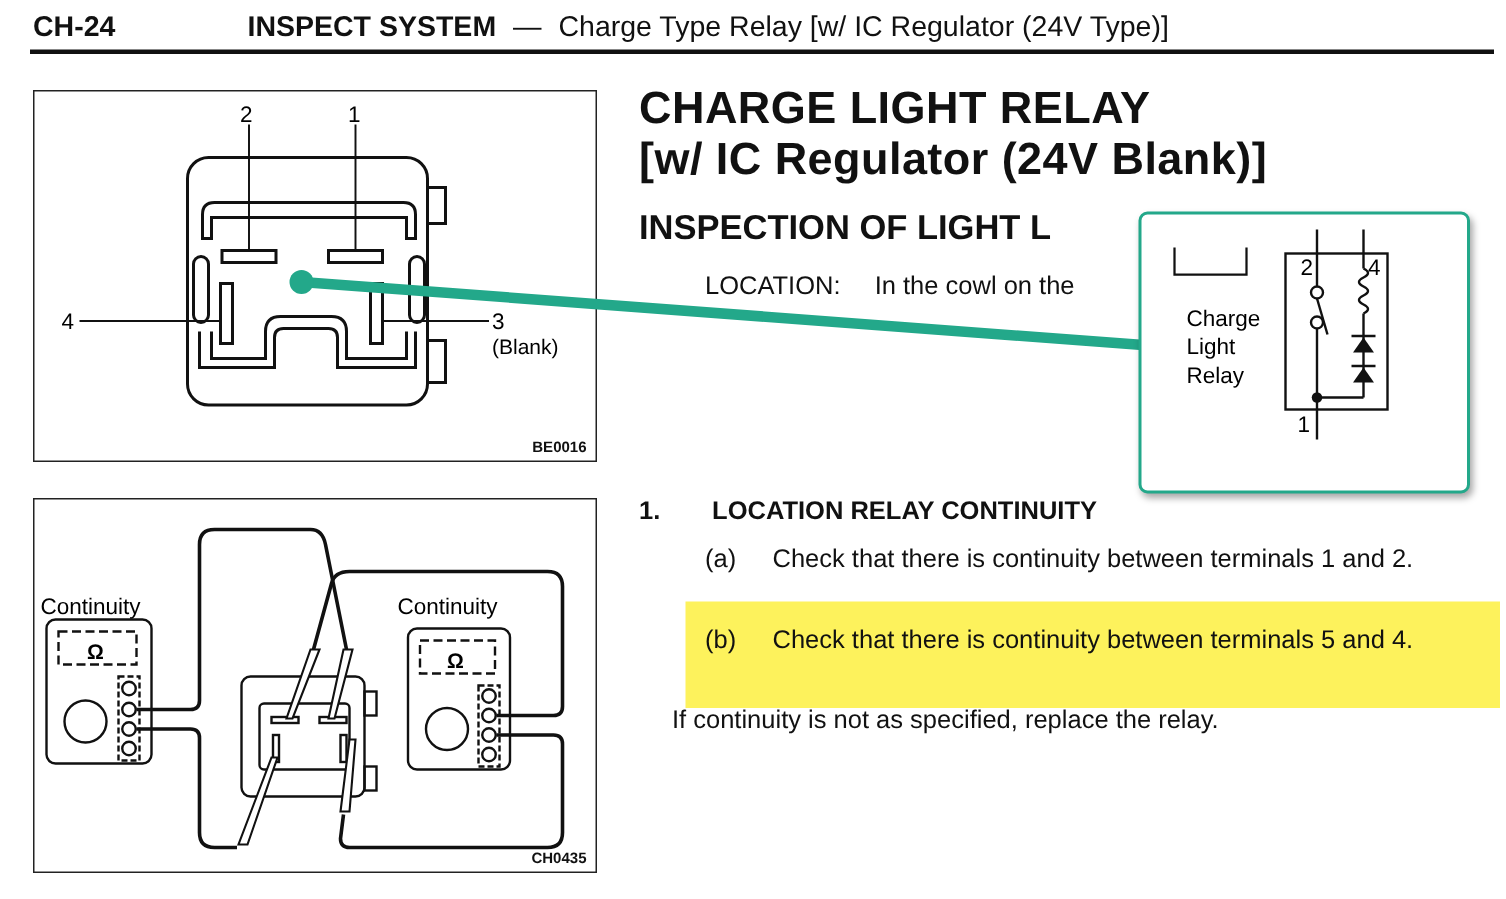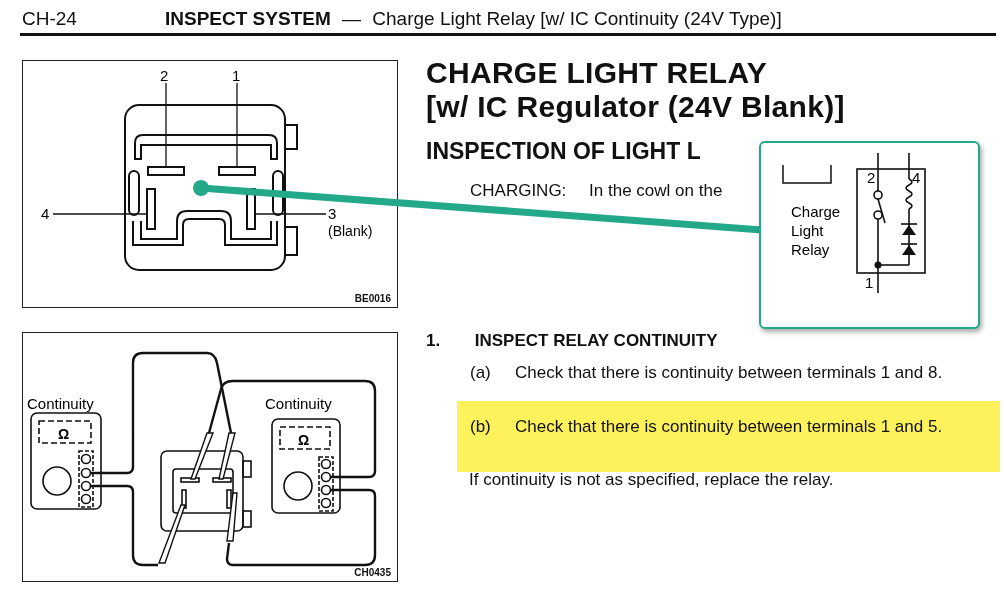--- a/index.html
+++ b/index.html
@@ -1,49 +1,49 @@
 <!DOCTYPE html>
 <html><head>
 <meta charset="utf-8">
 <style>
   html,body{margin:0;padding:0;background:#fff;}
   body{width:1004px;height:599px;position:relative;overflow:hidden;font-family:"Liberation Sans",sans-serif;color:#111;}
   .abs{position:absolute;}
-  #header-code{left:22px;top:8px;font-size:19px;font-weight:normal;}
+  #header-code{left:22px;top:8px;font-size:19px;font-weight:bold;}
   #header-title{left:165px;top:8px;font-size:19px;white-space:nowrap;}
   #header-title b{font-weight:bold;}
   #header-rule{left:20px;top:33px;width:976px;height:3px;background:#111;}
   #main-title{left:426px;top:56px;font-size:30px;font-weight:bold;line-height:34px;letter-spacing:0.3px;}
   #subtitle{left:426px;top:138px;font-size:23px;font-weight:bold;white-space:nowrap;}
   #location{left:470px;top:181px;font-size:17px;white-space:nowrap;}
   #location .lbl{margin-right:18px;}
   #step1{left:426px;top:331px;font-size:17px;font-weight:bold;white-space:nowrap;}
   #step1 .num{display:inline-block;width:44px;}
   .item{left:470px;font-size:17px;width:525px;line-height:21px;}
   .item .tag{position:absolute;left:0;top:0;}
   .item .txt{margin-left:45px;display:block;text-align:justify;text-align-last:left;}
   #item-a{top:362px;}
   #highlight{left:457px;top:401px;width:543px;height:71px;background:#FDF25C;}
   #item-b{top:416px;}
-  #note{left:469px;top:470px;font-size:17px;white-space:nowrap;}
+  #note{left:448px;top:470px;font-size:17px;white-space:nowrap;}
   .fig{border:1.5px solid #222;background:#fff;}
   #fig1{left:22px;top:60px;width:374px;height:246px;}
   #fig2{left:22px;top:332px;width:374px;height:248px;}
   .figcode{position:absolute;right:6px;bottom:3px;font-size:10px;font-weight:bold;}
   #inset{left:759px;top:141px;width:217px;height:184px;background:#fff;border:2px solid #23A88A;border-radius:6px;box-shadow:2px 3px 5px rgba(0,0,0,0.35);}
   svg text{font-family:"Liberation Sans",sans-serif;}
 </style>
 </head>
 <body>
 
 <div class="abs" id="header-code">CH-24</div>
 <div class="abs" id="header-title">
   <b>INSPECT SYSTEM</b>
   <span style="margin:0 6px;">—</span>
-  <span>Charge Light Relay [w/ IC Continuity (24V Type)]</span>
+  <span>Charge Type Relay [w/ IC Regulator (24V Type)]</span>
 </div>
 <div class="abs" id="header-rule"></div>
 
 <div class="abs fig" id="fig1">
   <svg width="374" height="246" viewBox="0 0 374 246">
     <g fill="none" stroke="#111" stroke-width="2">
       <rect x="102" y="44" width="160" height="165" rx="14"></rect>
       <rect x="262" y="64" width="12" height="24"></rect>
       <rect x="262" y="166" width="12" height="28"></rect>
       <path d="M112 98 L112 82 Q112 74 120 74 L246 74 Q254 74 254 82 L254 98 L248 98 L248 84 L118 84 L118 98 Z"></path>
@@ -124,38 +124,38 @@
   </svg>
   <div class="figcode">CH0435</div>
 </div>
 
 <div class="abs" id="main-title">
   <div>CHARGE LIGHT RELAY</div>
   <div>[w/ IC Regulator (24V Blank)]</div>
 </div>
 <div class="abs" id="subtitle">INSPECTION OF LIGHT L</div>
 <div class="abs" id="location">
-  <span class="lbl">CHARGING:</span>
+  <span class="lbl">LOCATION:</span>
   <span>In the cowl on the</span>
 </div>
 
 <div class="abs" id="step1">
   <span class="num">1.</span>
-  <span>INSPECT RELAY CONTINUITY</span>
+  <span>LOCATION RELAY CONTINUITY</span>
 </div>
 
 <div class="abs" id="highlight"></div>
 
 <div class="abs item" id="item-a">
   <span class="tag">(a)</span>
-  <span class="txt">Check that there is continuity between terminals 1 and 8.</span>
+  <span class="txt">Check that there is continuity between terminals 1 and 2.</span>
 </div>
 <div class="abs item" id="item-b">
   <span class="tag">(b)</span>
-  <span class="txt">Check that there is continuity between terminals 1 and 5.</span>
+  <span class="txt">Check that there is continuity between terminals 5 and 4.</span>
 </div>
 <div class="abs" id="note">If continuity is not as specified, replace the relay.</div>
 
 <svg class="abs" style="left:0;top:0;" width="1004" height="599">
   <line x1="201" y1="188" x2="762" y2="230" stroke="#23A88A" stroke-width="7" stroke-linecap="round"></line>
   <circle cx="201" cy="188" r="8" fill="#23A88A"></circle>
 </svg>
 
 <div class="abs" id="inset">
   <svg width="217" height="184" viewBox="0 0 217 184">

